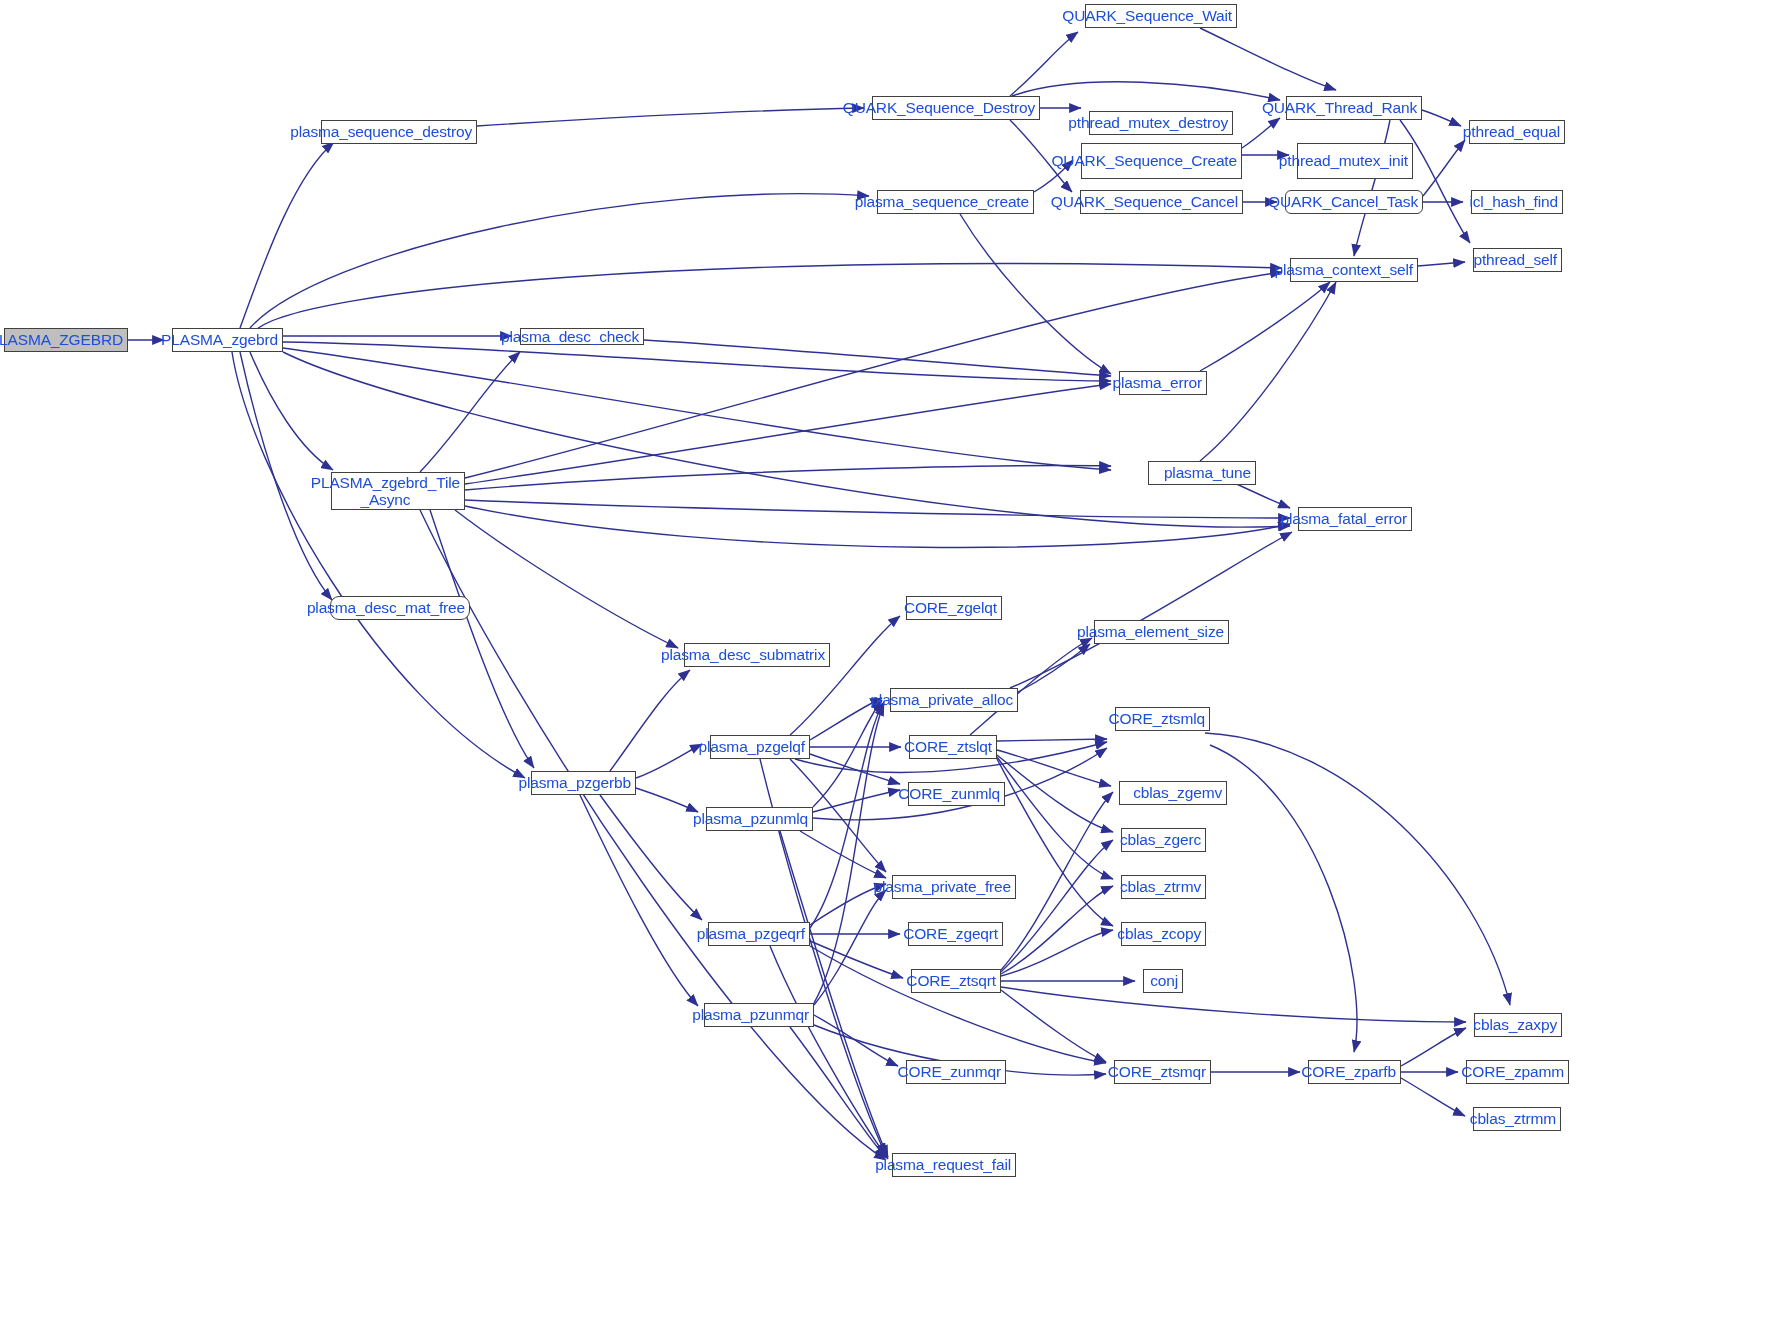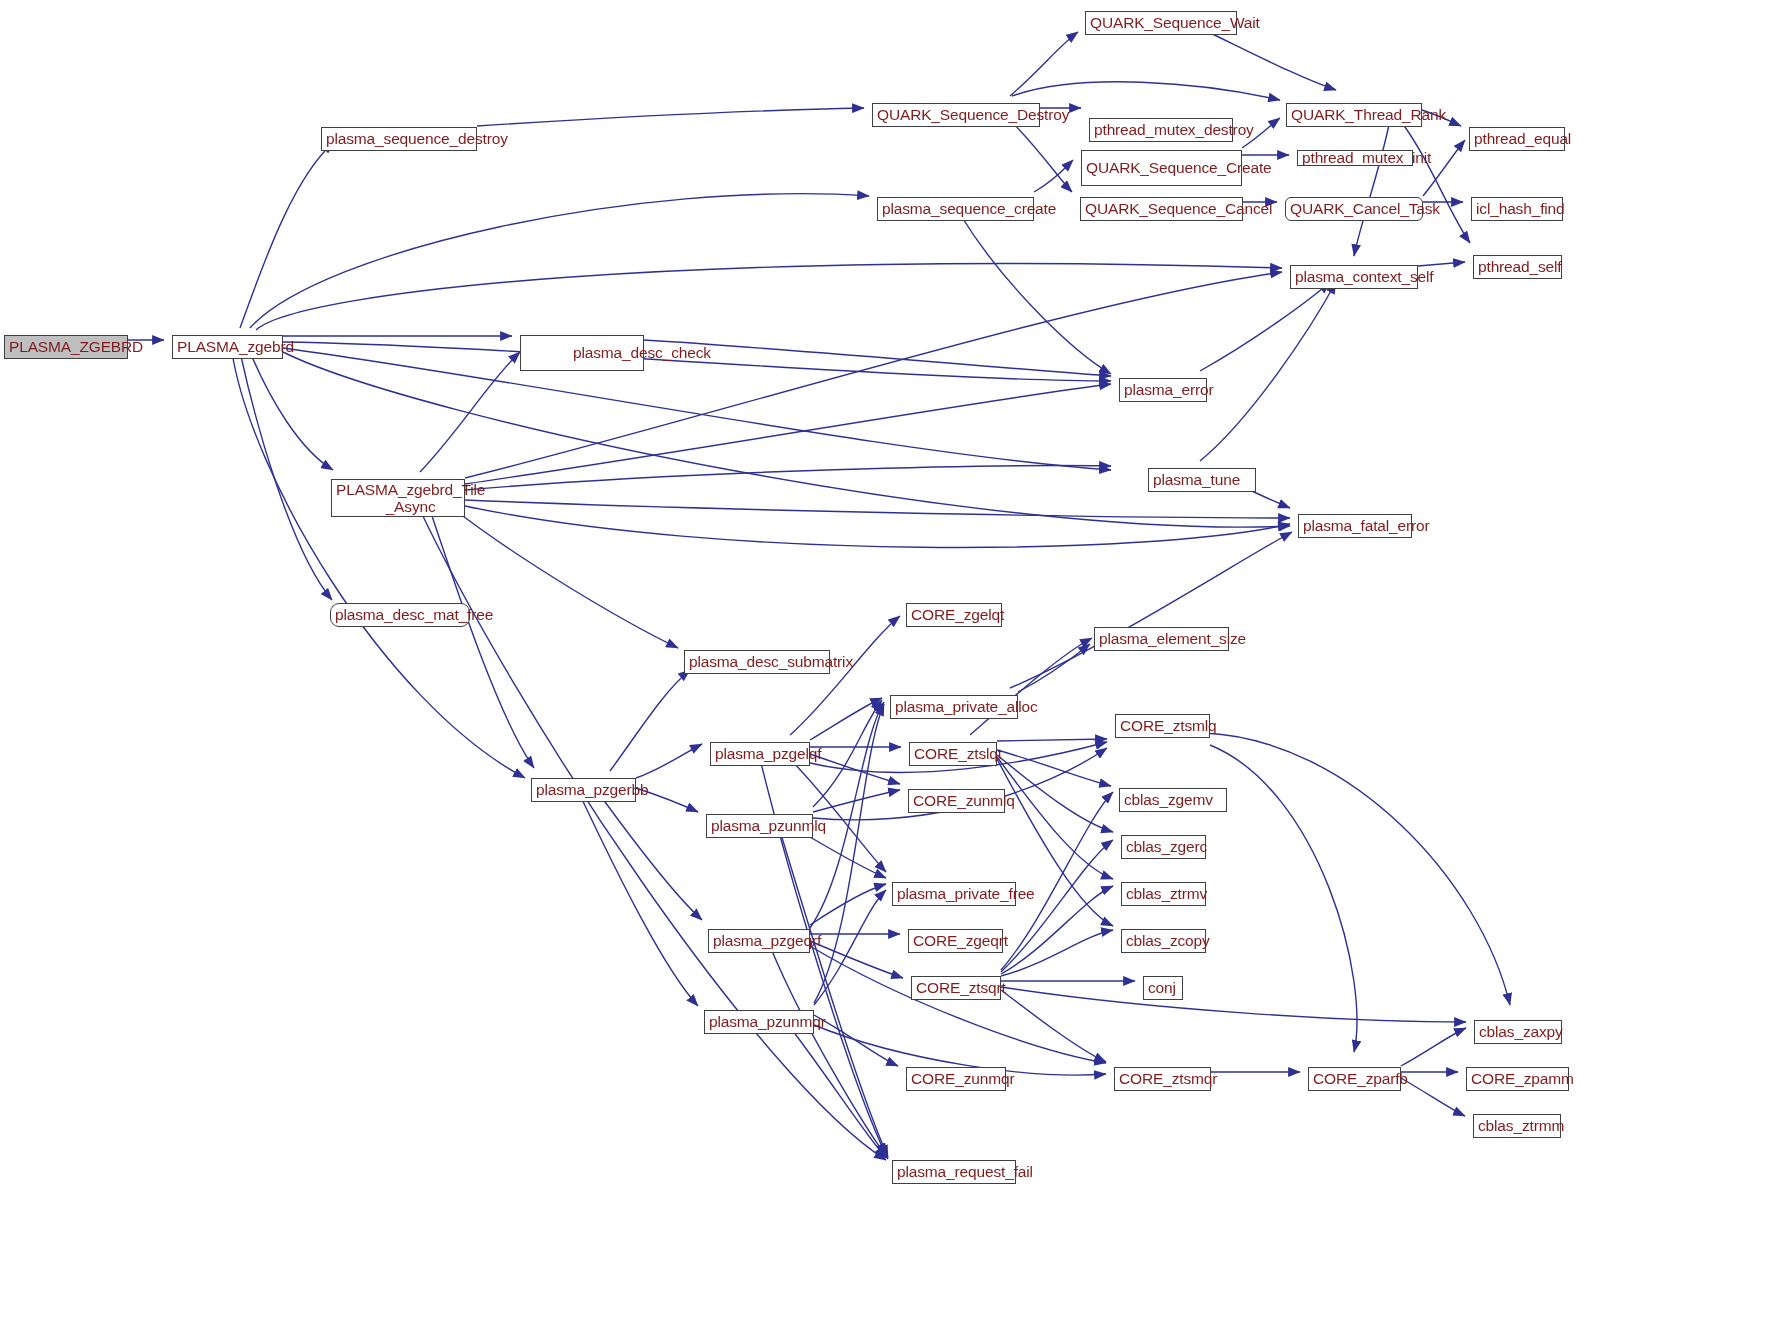--- a/index.html
+++ b/index.html
@@ -29,29 +29,28 @@
     width: 1779px;
     height: 1341px;
   }
   .node {
     position: absolute;
     box-sizing: border-box;
     background: #ffffff;
     border: 1px solid #404040;
     display: flex;
     align-items: center;
-    justify-content: flex-start;
+    justify-content: flex-end;
     text-align: center;
-    color: #7f1d1d;
+    color: #1d4ed8;
     font-size: 15.5px;
     line-height: 1.12;
     letter-spacing: -0.15px;
     white-space: pre;
     cursor: default;
-    margin-top: 7px;
   }
   .node.root {
     background: #bfbfbf;
   }
   .node .lbl {
     display: block;
     padding: 0 4px;
   }
 </style>
 </head>
@@ -154,32 +153,32 @@
         <path d="M1200,461 C1250,420 1310,330 1336,282" marker-end="url(#arrowhead)" stroke="#2e3192"></path>
         <path d="M1200,371 C1255,340 1310,300 1330,282" marker-end="url(#arrowhead)" stroke="#2e3192"></path>
         <path d="M465,490 C700,470 1000,464 1111,466" marker-end="url(#arrowhead)" stroke="#2e3192"></path>
         <path d="M465,506 C720,560 1150,556 1290,524" marker-end="url(#arrowhead)" stroke="#2e3192"></path>
       </g>
   </svg>
   <div id="node-layer">
       <div class="node root" style="left: 4px; top: 328px; width: 124px; height: 24px;"><span class="lbl">PLASMA_ZGEBRD</span></div>
       <div class="node" style="left: 172px; top: 328px; width: 111px; height: 24px;"><span class="lbl">PLASMA_zgebrd</span></div>
       <div class="node" style="left: 321px; top: 120px; width: 156px; height: 24px;"><span class="lbl">plasma_sequence_destroy</span></div>
-      <div class="node" style="left: 520px; top: 328px; width: 124px; height: 36px; padding-left: 48px;"><span class="lbl">plasma_desc_check</span></div>
+      <div class="node" style="left: 520px; top: 328px; width: 124px; height: 17px; padding-left: 48px;"><span class="lbl">plasma_desc_check</span></div>
       <div class="node" style="left: 331px; top: 472px; width: 134px; height: 38px;"><span class="lbl">PLASMA_zgebrd_Tile
 _Async</span></div>
       <div class="node" style="left: 330px; top: 596px; width: 140px; height: 24px; border-radius: 9px;"><span class="lbl">plasma_desc_mat_free</span></div>
       <div class="node" style="left: 872px; top: 96px; width: 168px; height: 24px;"><span class="lbl">QUARK_Sequence_Destroy</span></div>
       <div class="node" style="left: 877px; top: 190px; width: 157px; height: 24px;"><span class="lbl">plasma_sequence_create</span></div>
       <div class="node" style="left: 1085px; top: 4px; width: 152px; height: 24px;"><span class="lbl">QUARK_Sequence_Wait</span></div>
       <div class="node" style="left: 1089px; top: 111px; width: 144px; height: 24px;"><span class="lbl">pthread_mutex_destroy</span></div>
       <div class="node" style="left: 1081px; top: 143px; width: 161px; height: 36px;"><span class="lbl">QUARK_Sequence_Create</span></div>
       <div class="node" style="left: 1080px; top: 190px; width: 163px; height: 24px;"><span class="lbl">QUARK_Sequence_Cancel</span></div>
       <div class="node" style="left: 1286px; top: 96px; width: 136px; height: 24px;"><span class="lbl">QUARK_Thread_Rank</span></div>
-      <div class="node" style="left: 1297px; top: 143px; width: 116px; height: 16px;"><span class="lbl">pthread_mutex_init</span></div>
+      <div class="node" style="left: 1297px; top: 143px; width: 116px; height: 36px;"><span class="lbl">pthread_mutex_init</span></div>
       <div class="node" style="left: 1285px; top: 190px; width: 138px; height: 24px; border-radius: 6px;"><span class="lbl">QUARK_Cancel_Task</span></div>
       <div class="node" style="left: 1469px; top: 120px; width: 96px; height: 24px;"><span class="lbl">pthread_equal</span></div>
       <div class="node" style="left: 1471px; top: 190px; width: 92px; height: 24px;"><span class="lbl">icl_hash_find</span></div>
       <div class="node" style="left: 1473px; top: 248px; width: 89px; height: 24px;"><span class="lbl">pthread_self</span></div>
       <div class="node" style="left: 1290px; top: 258px; width: 128px; height: 24px;"><span class="lbl">plasma_context_self</span></div>
       <div class="node" style="left: 1119px; top: 371px; width: 88px; height: 24px;"><span class="lbl">plasma_error</span></div>
       <div class="node" style="left: 1148px; top: 461px; width: 108px; height: 24px;"><span class="lbl">plasma_tune</span></div>
       <div class="node" style="left: 1298px; top: 507px; width: 114px; height: 24px;"><span class="lbl">plasma_fatal_error</span></div>
       <div class="node" style="left: 906px; top: 596px; width: 96px; height: 24px;"><span class="lbl">CORE_zgelqt</span></div>
       <div class="node" style="left: 1094px; top: 620px; width: 135px; height: 24px;"><span class="lbl">plasma_element_size</span></div>

